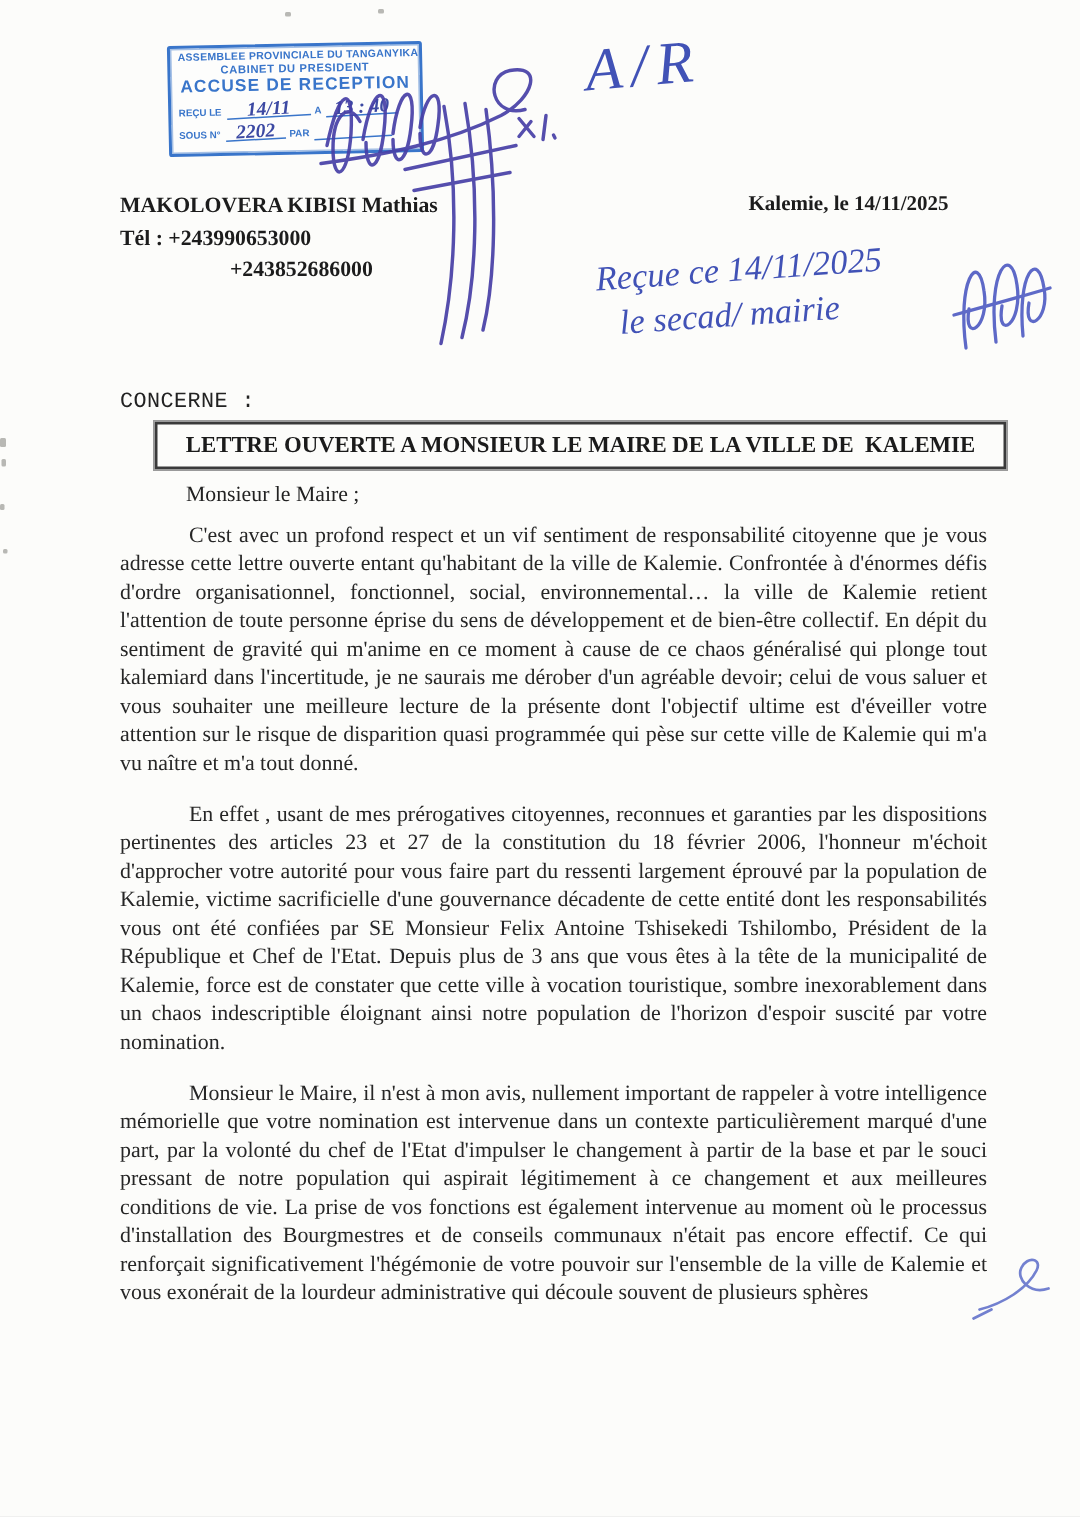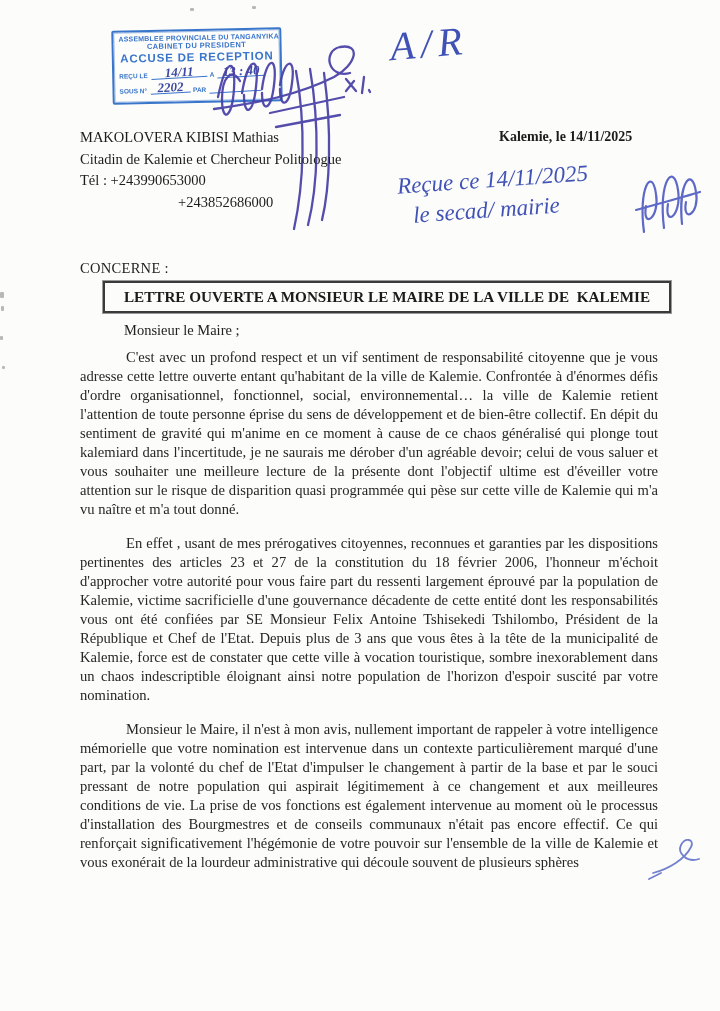--- a/index.html
+++ b/index.html
@@ -28,24 +28,24 @@
   
   .hand{
     position:absolute;color:#4152b6;
     font-family:"Liberation Serif","DejaVu Serif",serif;font-style:italic;
   }
   .hand-ar{left:390px;top:20px;font-size:40px;transform:rotate(-5deg);letter-spacing:6px;font-weight:normal;}
   .hand-note{left:398px;top:165px;font-size:23px;transform:rotate(-4deg);line-height:30px;white-space:nowrap;}
   .hand-note .l2{display:block;padding-left:14px;}
   .sig{position:absolute;pointer-events:none;}
   
-  .sender{position:absolute;left:80px;top:127px;font-weight:normal;font-size:14.5px;line-height:21.5px;color:#1c1c1c;}
+  .sender{position:absolute;left:80px;top:127px;font-weight:bold;font-size:14.5px;line-height:21.5px;color:#1c1c1c;}
   .sender .indent{padding-left:30px;text-align:center;}
   .dateline{position:absolute;left:499px;top:129px;font-weight:bold;font-size:14px;color:#1c1c1c;}
-  .concerne{position:absolute;left:80px;top:260px;font-size:14.5px;letter-spacing:.3px;}
+  .concerne{position:absolute;left:80px;top:260px;font-size:14.5px;letter-spacing:.3px;font-family:Liberation Mono, monospace;}
   .subject-box{
     position:absolute;left:103px;top:281px;width:568px;height:32px;
     border:2.5px solid #3a3a3a;outline:1px solid #9a9a9a;outline-offset:0px;
     display:flex;align-items:center;justify-content:center;box-sizing:border-box;
   }
   .subject-box span{font-weight:bold;font-size:15.2px;white-space:pre;color:#1b1b1b;}
   .salutation{position:absolute;left:124px;top:322px;font-size:14.5px;}
   .body-text{position:absolute;left:80px;top:348px;width:578px;}
   .body-text p{
     margin:0 0 15px;text-align:justify;text-indent:46px;
@@ -90,21 +90,20 @@
       <path d="M58,98 L132,82"></path>
       <path d="M64,112 L128,100"></path>
       <path d="M134,76 l8,-10 m-8,-2 l10,12 m8,-14 l-2,16 m7,-3 l1,2"></path>
     </g>
   </svg>
 
   <span class="hand hand-ar">A/R</span>
 
   <div class="sender">
     <div>MAKOLOVERA KIBISI Mathias</div>
-    <div>Citadin de Kalemie et Chercheur Politologue</div>
     <div>Tél : +243990653000</div>
     <div class="indent">+243852686000</div>
   </div>
 
   <div class="dateline">Kalemie, le 14/11/2025</div>
 
   <div class="hand hand-note">
     <span>Reçue ce 14/11/2025</span>
     <span class="l2">le secad/ mairie</span>
   </div>

